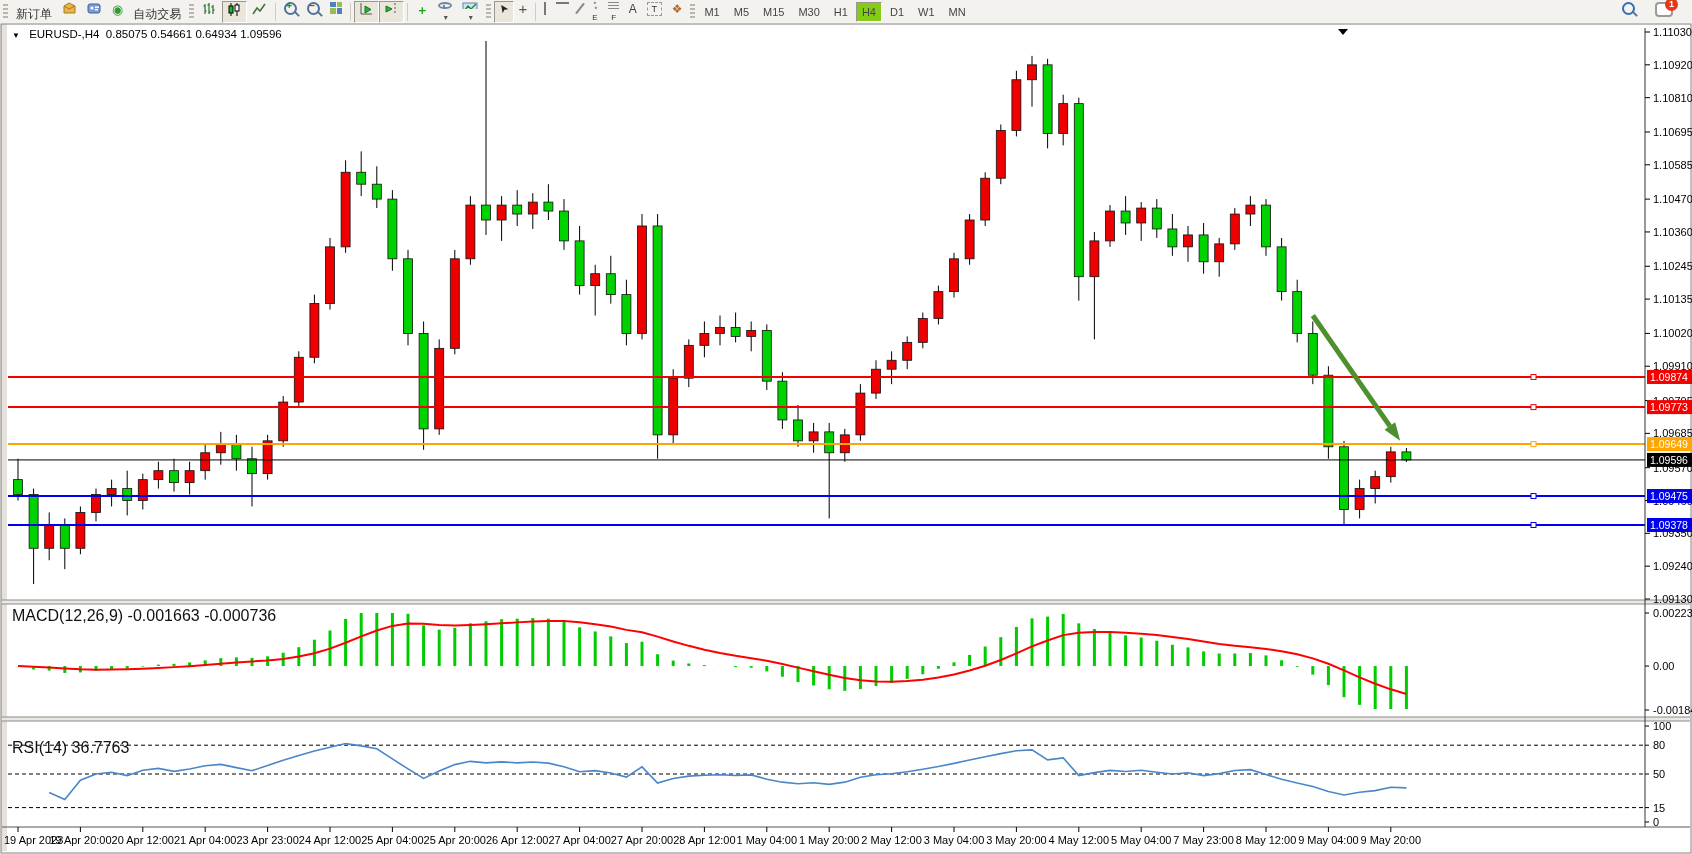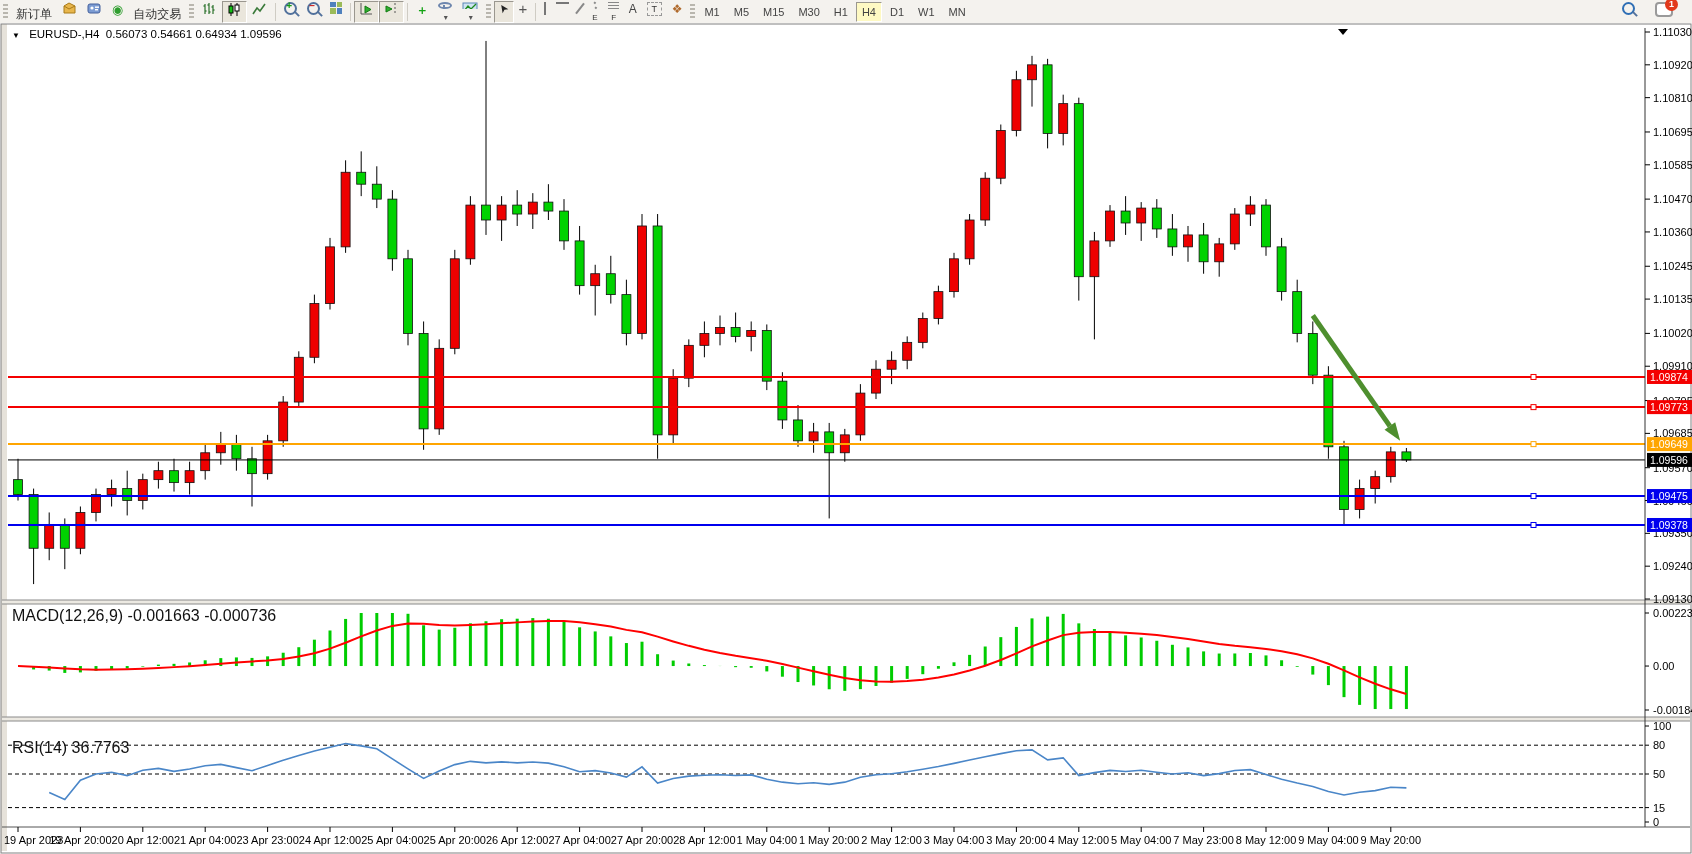--- a/index.html
+++ b/index.html
@@ -7,21 +7,21 @@
   #stage{position:relative;width:1692px;height:854px;}
   
   #toolbar{position:absolute;top:0;left:0;width:1692px;height:23px;background:#f4f2ee;
     border-bottom:1px solid #b5b2aa;display:flex;align-items:center;font-size:12px;color:#333;}
   .grip{width:5px;height:16px;margin:0 3px;background:repeating-linear-gradient(180deg,#b9b6ae 0 2px,transparent 2px 4px);}
   .sep{width:1px;height:18px;background:#cfccc4;margin:0 3px;}
   .tbtn{display:inline-flex;align-items:center;gap:4px;height:20px;padding:0 4px;border:1px solid transparent;cursor:default;flex-direction:column;}
   .tbtn.pressed{background:#eae6dc;border-color:#9a978f #ffffff #ffffff #9a978f;}
   .tbtn .dd{font-size:8px;color:#555;margin-left:1px;}
   .tf{padding:0 5px;height:18px;display:inline-flex;align-items:center;border:1px solid transparent;font-size:11px;color:#444;}
-  .tf.active{background:#fef9c3;border-color:#9a978f #fff #fff #9a978f;}
+  .tf.active{background:#84cc16;border-color:#9a978f #fff #fff #9a978f;}
   .mag{position:relative;width:9px;height:9px;border:2px solid #51719c;border-radius:50%;display:inline-block;}
   .mag::after{content:"";position:absolute;width:6px;height:2px;background:#51719c;transform:rotate(45deg);right:-5px;bottom:-2px;}
   .mag .sign{position:absolute;top:-3px;left:0px;font-size:10px;font-weight:bold;line-height:9px;}
   .vbar{display:inline-block;width:2px;height:13px;background:#777;}
   .hbar{display:inline-block;width:13px;height:2px;background:#777;}
   .diag{display:inline-block;width:2px;height:13px;background:#888;transform:rotate(38deg);}
   .fibo{display:inline-block;width:11px;height:10px;background:repeating-linear-gradient(180deg,#888 0 1px,transparent 1px 3px);}
   .sub{font-size:8px;color:#333;margin-left:1px;}
   .lblbox{display:inline-flex;align-items:center;justify-content:center;width:13px;height:12px;border:1px dashed #999;font-size:9px;color:#333;}
   .clock{position:relative;width:10px;height:10px;border:2px solid #6d86ad;border-radius:50%;display:inline-block;}
@@ -209,21 +209,21 @@
     <span class="tbtn" style="margin-right:14px;">
       <span class="bubble">
         <span class="badge">1</span>
       </span>
     </span>
   </div>
 
   <div id="chart-title">
     <span class="tri">▼</span>
     <span>EURUSD-,H4</span>&nbsp;
-    <span>0.56073</span>
+    <span>0.85075</span>
     <span>0.54661</span>
     <span>0.64934</span>
     <span>1.09596</span>
   </div>
 
   <div id="macd-label" class="ind-label">
     <span>MACD(12,26,9)</span>
     <span>-0.001663</span>
     <span>-0.000736</span>
   </div>

